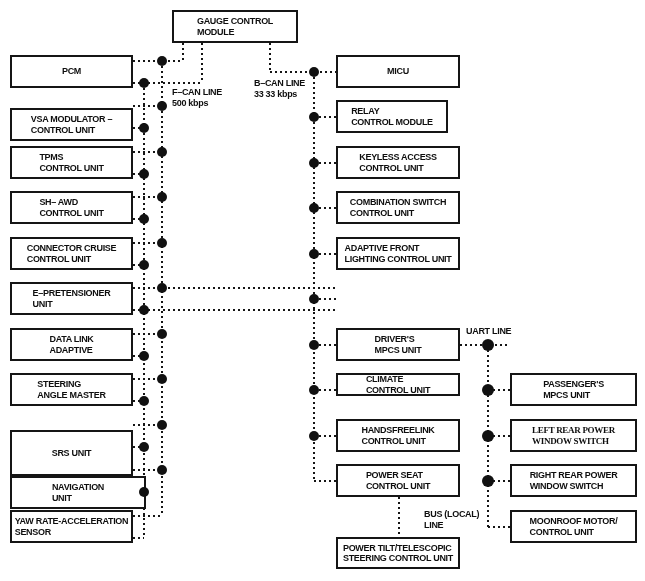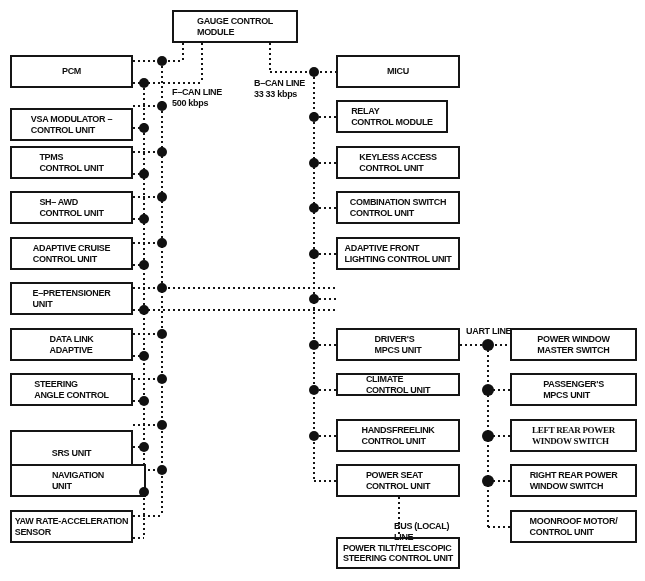--- a/index.html
+++ b/index.html
@@ -97,48 +97,48 @@
       </div>
     </div>
     <div class="box" style="left: 10px; top: 191px; width: 123px; height: 33px;">
       <div class="txt">
         <div>SH– AWD</div>
         <div>CONTROL UNIT</div>
       </div>
     </div>
     <div class="box" style="left: 10px; top: 237px; width: 123px; height: 33px;">
       <div class="txt">
-        <div>ADAPTIVE CRUISE</div>
+        <div>CONNECTOR CRUISE</div>
         <div>CONTROL UNIT</div>
       </div>
     </div>
     <div class="box" style="left: 10px; top: 282px; width: 123px; height: 33px;">
       <div class="txt">
         <div>E–PRETENSIONER</div>
         <div>UNIT</div>
       </div>
     </div>
     <div class="box" style="left: 10px; top: 328px; width: 123px; height: 33px;">
       <div class="txt">
         <div>DATA LINK</div>
         <div>ADAPTIVE</div>
       </div>
     </div>
     <div class="box" style="left: 10px; top: 373px; width: 123px; height: 33px;">
       <div class="txt">
         <div>STEERING</div>
-        <div>ANGLE CONTROL</div>
+        <div>ANGLE MASTER</div>
       </div>
     </div>
     <div class="box" style="left: 10px; top: 430px; width: 123px; height: 46px;">
       <div class="txt">
         <div>SRS UNIT</div>
       </div>
     </div>
-    <div class="box" style="left: 10px; top: 464px; width: 136px; height: 33px;">
+    <div class="box" style="left: 10px; top: 476px; width: 136px; height: 33px;">
       <div class="txt">
         <div>NAVIGATION</div>
         <div>UNIT</div>
       </div>
     </div>
     <div class="box" style="left: 10px; top: 510px; width: 123px; height: 33px;">
       <div class="txt">
         <div>YAW RATE-ACCELERATION</div>
         <div>SENSOR</div>
       </div>
@@ -193,26 +193,20 @@
     <div class="box" style="left: 336px; top: 464px; width: 124px; height: 33px;">
       <div class="txt">
         <div>POWER SEAT</div>
         <div>CONTROL UNIT</div>
       </div>
     </div>
     <div class="box" style="left: 336px; top: 537px; width: 124px; height: 32px;">
       <div class="txt">
         <div>POWER TILT/TELESCOPIC</div>
         <div>STEERING CONTROL UNIT</div>
-      </div>
-    </div>
-    <div class="box" style="left: 510px; top: 328px; width: 127px; height: 33px;">
-      <div class="txt">
-        <div>POWER WINDOW</div>
-        <div>MASTER SWITCH</div>
       </div>
     </div>
     <div class="box" style="left: 510px; top: 373px; width: 127px; height: 33px;">
       <div class="txt">
         <div>PASSENGER'S</div>
         <div>MPCS UNIT</div>
       </div>
     </div>
     <div class="box" style="left: 510px; top: 419px; width: 127px; height: 33px; font-family: Liberation Serif, serif;">
       <div class="txt">
@@ -236,21 +230,21 @@
       <div>F–CAN LINE</div>
       <div>500 kbps</div>
     </div>
     <div class="lbl" style="left: 254px; top: 78px;">
       <div>B–CAN LINE</div>
       <div>33 33 kbps</div>
     </div>
     <div class="lbl" style="left: 466px; top: 326px;">
       <div>UART LINE</div>
     </div>
-    <div class="lbl" style="left: 394px; top: 509px; margin-top: 12px;">
+    <div class="lbl" style="left: 424px; top: 509px;">
       <div>BUS (LOCAL)</div>
       <div>LINE</div>
     </div>
     <div class="node" style="left: 157px; top: 56px; width: 10px; height: 10px;"></div>
     <div class="node" style="left: 157px; top: 101px; width: 10px; height: 10px;"></div>
     <div class="node" style="left: 157px; top: 147px; width: 10px; height: 10px;"></div>
     <div class="node" style="left: 157px; top: 192px; width: 10px; height: 10px;"></div>
     <div class="node" style="left: 157px; top: 238px; width: 10px; height: 10px;"></div>
     <div class="node" style="left: 157px; top: 283px; width: 10px; height: 10px;"></div>
     <div class="node" style="left: 157px; top: 329px; width: 10px; height: 10px;"></div>

